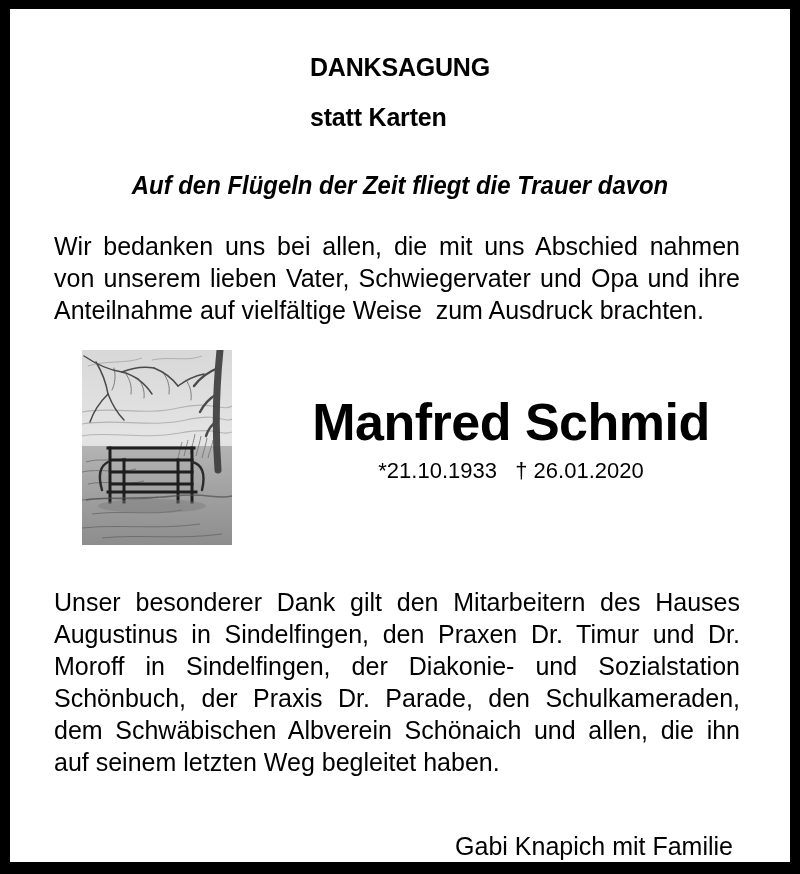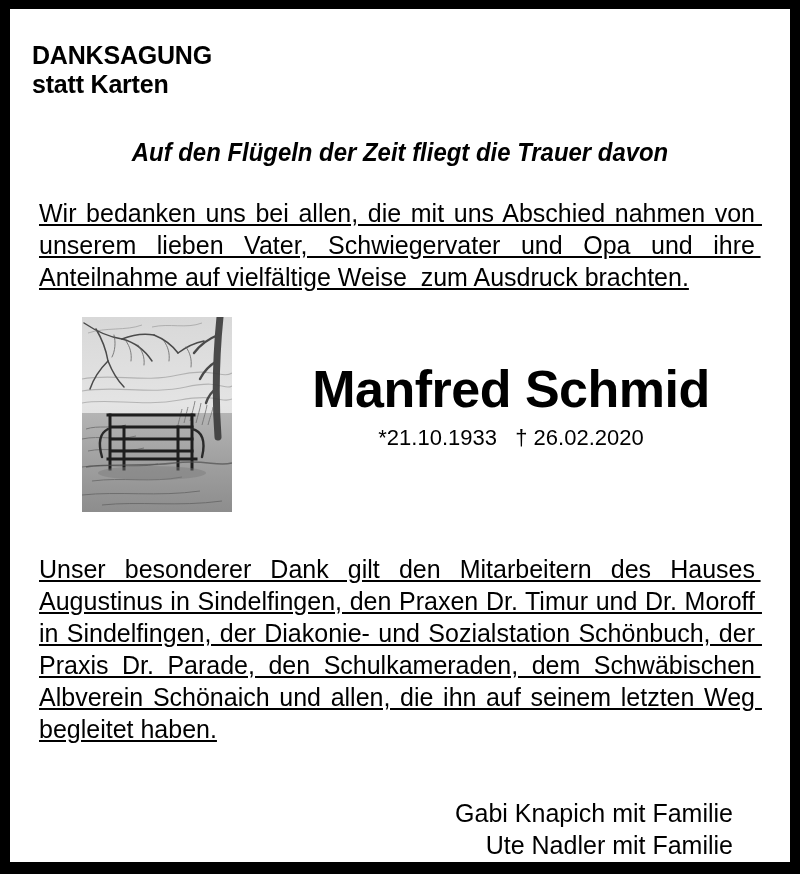--- a/index.html
+++ b/index.html
@@ -31,31 +31,32 @@
     width: 100%;
     height: 100%;
     box-sizing: border-box;
     padding: 0 22px;
   }
 
   
   .header-row {
     display: flex;
     justify-content: space-between;
-    align-items: flex-end;
-    padding-top: 32px;
+    align-items: center;
+    padding-top: 44px;
+    flex-direction: column;
   }
   .header-left {
     font-weight: bold;
     font-size: 25px;
     line-height: 29px;
     letter-spacing: -0.2px;
     white-space: nowrap;
   }
-  .header-left .line2 { display: block; }
+  .header-left .line2 { display: block; margin-top: 21px; }
   .dateline {
     font-size: 25px;
     line-height: 29px;
     white-space: nowrap;
     padding-right: 13px;
   }
 
   
   .quote {
     margin-top: 38px;
@@ -68,24 +69,23 @@
     transform-origin: center;
     white-space: nowrap;
   }
 
   
   .para {
     text-align: justify;
     text-align-last: left;
     font-size: 25px;
     line-height: 32px;
-    margin: 0;
+    margin: 15px;
     padding: 0 13px 0 7px;
     white-space: pre-wrap;
-    text-decoration: underline;
   }
   .para-1 { margin-top: 30px; }
   .para-2 { margin-top: 0; }
 
   
   .middle {
     position: relative;
     height: 236px;
     margin-top: 24px;
   }
@@ -246,21 +246,21 @@
 
           <g stroke="#6f6f6f" stroke-width="0.8" fill="none" opacity="0.5">
             <path d="M6 16 C 24 10, 44 14, 60 8"></path>
             <path d="M70 10 C 88 6, 104 12, 120 6"></path>
           </g>
         </svg>
       </div>
 
       <div class="name-block">
         <div class="deceased-name">Manfred Schmid</div>
-        <div class="dates">*21.10.1933   † 26.02.2020</div>
+        <div class="dates">*21.10.1933   † 26.01.2020</div>
       </div>
 
     </div>
 
     <p class="para para-2">Unser besonderer Dank gilt den Mitarbeitern des Hauses Augustinus in Sindelfingen, den Praxen Dr. Timur und Dr. Moroff in Sindelfingen, der Diakonie- und Sozialstation Schönbuch, der Praxis Dr. Parade, den Schulkameraden, dem Schwäbischen Albverein Schönaich und allen, die ihn auf seinem letzten Weg begleitet haben.</p>
 
     <div class="signature">
       <div>Gabi Knapich mit Familie</div>
       <div>Ute Nadler mit Familie</div>
     </div>

